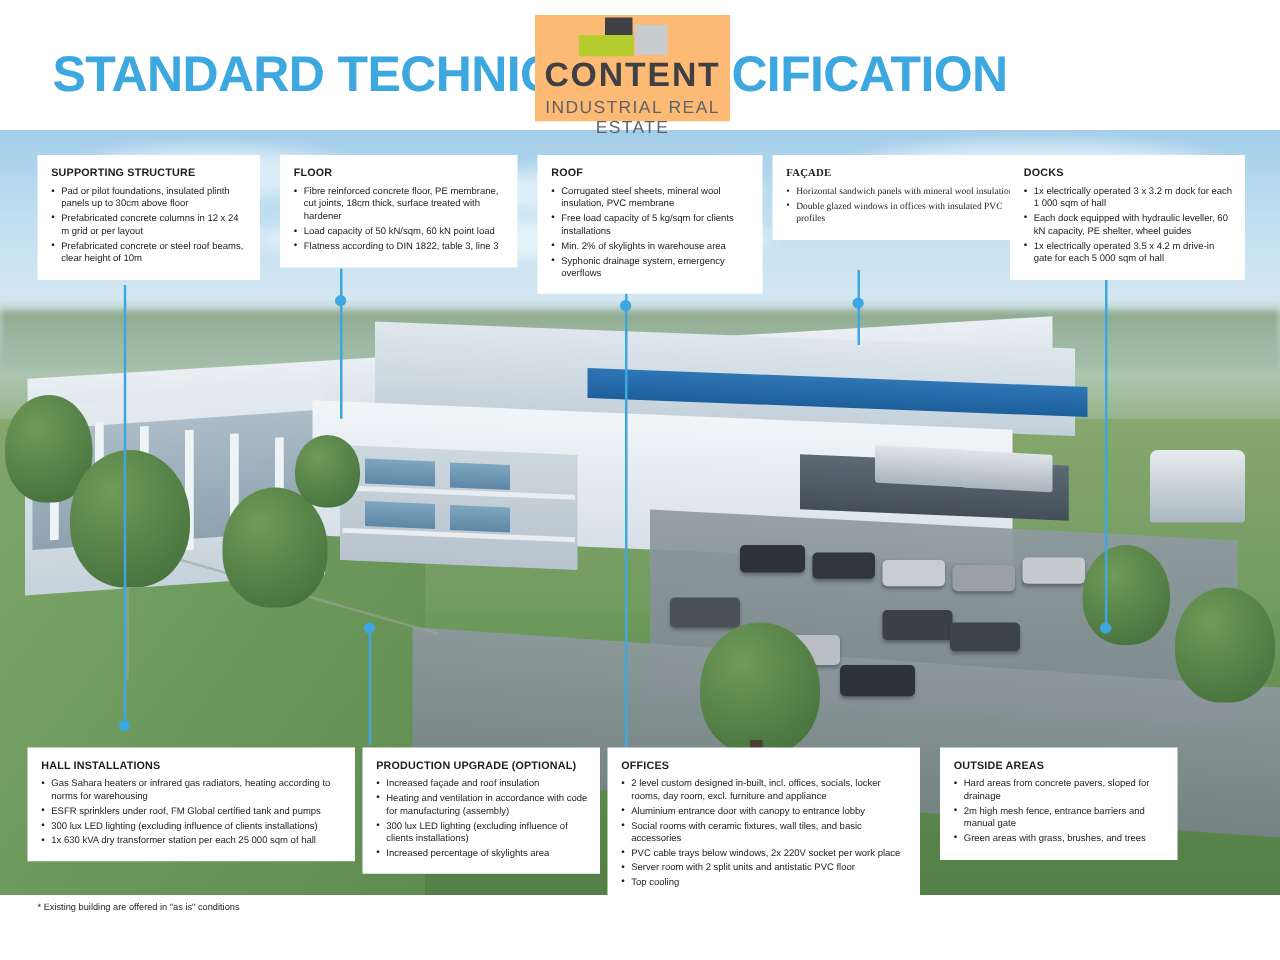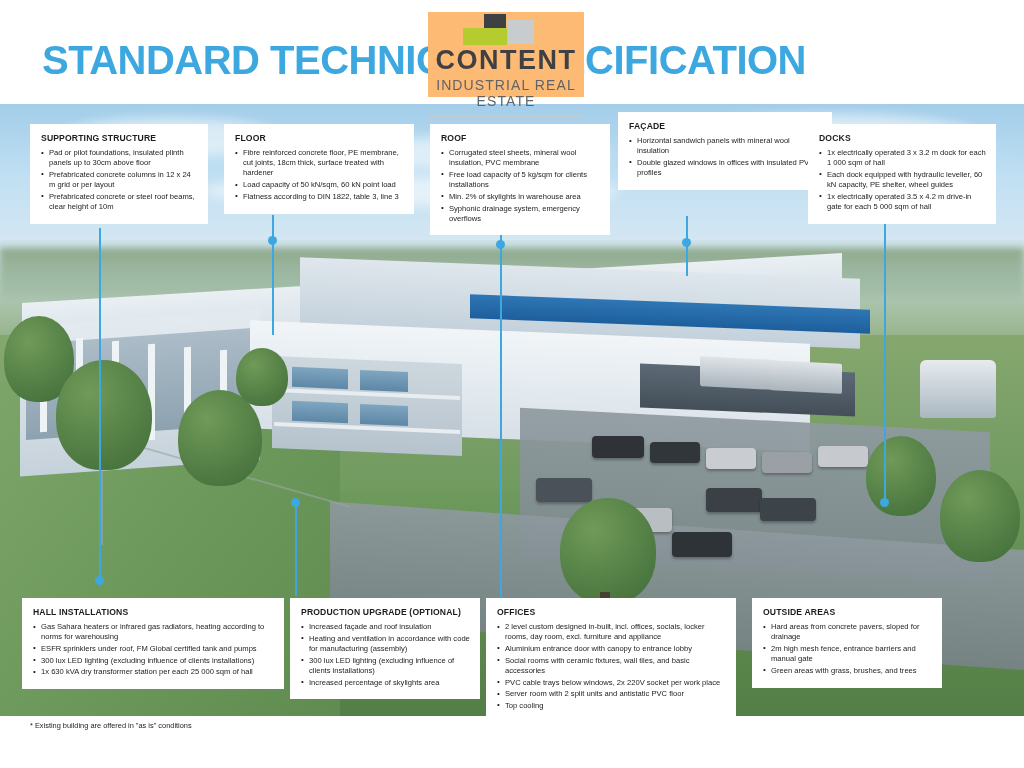--- a/index.html
+++ b/index.html
@@ -420,21 +420,21 @@
   <div class="callout" style="left:430px; top:124px; width:180px;">
     <h3>ROOF</h3>
     <ul>
       <li>Corrugated steel sheets, mineral wool insulation, PVC membrane</li>
       <li>Free load capacity of 5 kg/sqm for clients installations</li>
       <li>Min. 2% of skylights in warehouse area</li>
       <li>Syphonic drainage system, emergency overflows</li>
     </ul>
   </div>
 
-  <div class="callout" style="left:618px; top:112px; width:214px;">
+  <div class="callout" style="left:618px; top:124px; width:214px;font-family:Liberation Serif, serif;">
     <h3>FAÇADE</h3>
     <ul>
       <li>Horizontal sandwich panels with mineral wool insulation</li>
       <li>Double glazed windows in offices with insulated PVC profiles</li>
     </ul>
   </div>
 
   <div class="callout" style="left:808px; top:124px; width:188px;">
     <h3>DOCKS</h3>
     <ul>

